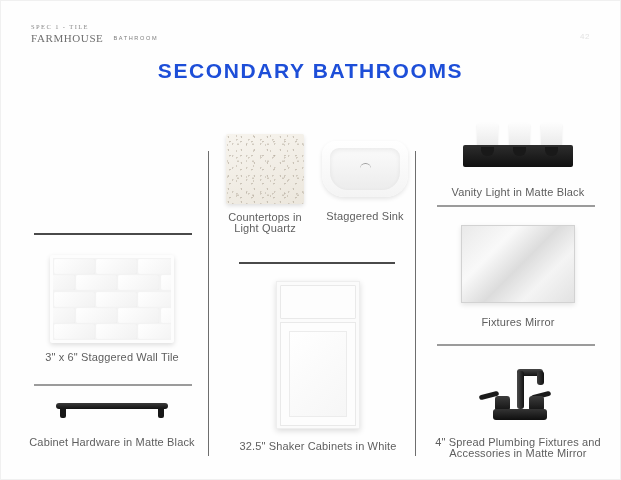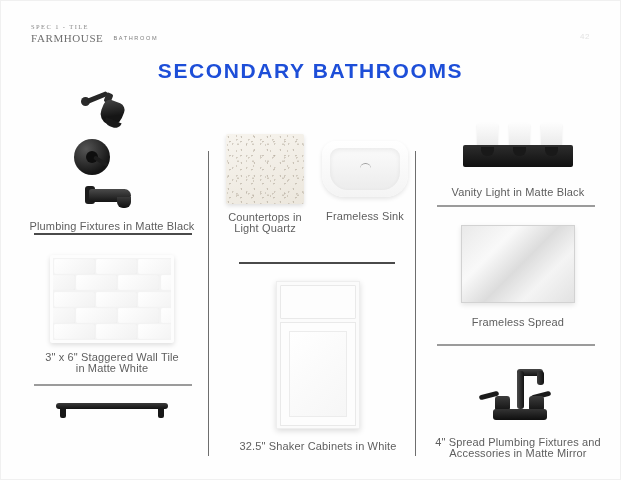--- a/index.html
+++ b/index.html
@@ -212,40 +212,20 @@
       <div class="brand-name">FARMHOUSE</div>
       <div class="brand-sub">BATHROOM</div>
     </div>
   </div>
   <div class="page-num">42</div>
   <div class="main-title">SECONDARY BATHROOMS</div>
 
   <div class="vdiv v1"></div>
   <div class="vdiv v2"></div>
 
-  <div class="item" style="left:22px; top:88px; width:178px;">
-    <div class="art showerhead" style="margin-left:52px;">
-      <div class="sh-wall"></div>
-        <div class="sh-arm"></div>
-        <div class="sh-neck"></div>
-      <div class="sh-head"></div>
-        <div class="sh-face"></div>
-    </div>
-    <div class="art valve" style="margin-left:46px;">
-      <div class="valve-plate"></div>
-        <div class="valve-hub"></div>
-        <div class="valve-lever"></div>
-    </div>
-    <div class="art spout" style="margin-left:58px;">
-      <div class="sp-base"></div>
-        <div class="sp-body"></div>
-        <div class="sp-tip"></div>
-    </div>
-    <div class="cap" style="margin-top:8px;">Plumbing Fixtures in Matte Black</div>
-  </div>
   <div class="hdiv dark" style="left:33px; top:232px; width:158px;"></div>
 
   <div class="item" style="left:22px; top:254px; width:178px;">
     <div class="tilewrap art">
       <div class="tilegrid">
         <div class="tilerow">
             <div class="tile"></div>
             <div class="tile"></div>
             <div class="tile"></div>
           </div>
@@ -267,45 +247,45 @@
             <div class="tile"></div>
           </div>
         <div class="tilerow">
             <div class="tile"></div>
             <div class="tile"></div>
             <div class="tile"></div>
           </div>
       </div>
     </div>
     <div class="cap" style="margin-top:9px;">3" x 6" Staggered Wall Tile</div>
-    <div class="cap">in Matte White</div>
   </div>
   <div class="hdiv light" style="left:33px; top:383px; width:158px;"></div>
 
   <div class="item" style="left:22px; top:398px; width:178px;">
     <div class="art pull">
       <div class="pull-bar"></div>
         <div class="pull-leg l"></div>
         <div class="pull-leg r"></div>
     </div>
+    <div class="cap" style="margin-top:16px;">Cabinet Hardware in Matte Black</div>
   </div>
 
   <div class="item" style="left:216px; top:133px; width:96px;">
     <div class="art quartz"></div>
     <div class="cap" style="margin-top:8px;">Countertops in</div>
     <div class="cap">Light Quartz</div>
   </div>
 
   <div class="item" style="left:316px; top:140px; width:96px;">
     <div class="art sink">
       <div class="sink-rim"></div>
         <div class="sink-bowl"></div>
         <div class="sink-drain"></div>
     </div>
-    <div class="cap" style="margin-top:12px;">Frameless Sink</div>
+    <div class="cap" style="margin-top:12px;">Staggered Sink</div>
   </div>
 
   <div class="hdiv dark" style="left:238px; top:261px; width:156px;"></div>
 
   <div class="item" style="left:222px; top:280px; width:190px;">
     <div class="art cabinet">
       <div class="cab-drawer"></div>
       <div class="cab-door">
           <div class="cab-inner"></div>
         </div>
@@ -322,21 +302,21 @@
       <div class="vl-socket s1"></div>
         <div class="vl-socket s2"></div>
         <div class="vl-socket s3"></div>
     </div>
     <div class="cap" style="margin-top:8px;">Vanity Light in Matte Black</div>
   </div>
   <div class="hdiv light" style="left:436px; top:204px; width:158px;"></div>
 
   <div class="item" style="left:428px; top:224px; width:178px;">
     <div class="art mirror"></div>
-    <div class="cap" style="margin-top:14px;">Frameless Spread</div>
+    <div class="cap" style="margin-top:14px;">Fixtures Mirror</div>
   </div>
   <div class="hdiv light" style="left:436px; top:343px; width:158px;"></div>
 
   <div class="item" style="left:428px; top:362px; width:178px;">
     <div class="art faucet">
       <div class="fc-spout-h"></div>
         <div class="fc-spout-v"></div>
         <div class="fc-spout-d"></div>
       <div class="fc-handle l"></div>
         <div class="fc-handle r"></div>

